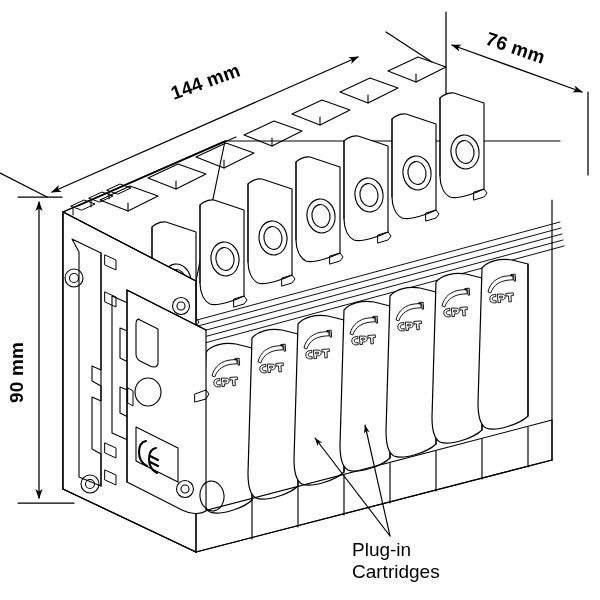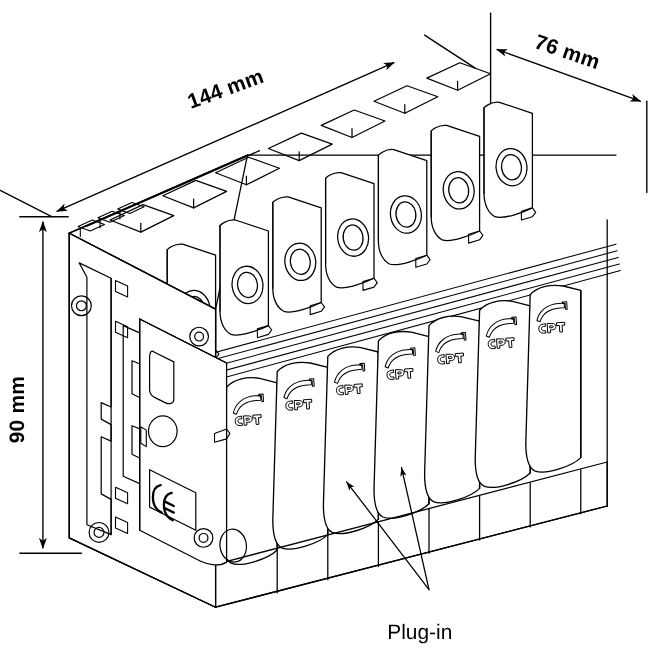--- a/index.html
+++ b/index.html
@@ -45,21 +45,21 @@
   }
   #label-90 {
     left: 6px;
     top: 403px;
     transform: rotate(-90deg);
     transform-origin: left top;
   }
   #callout {
     position: absolute;
     left: 352px;
-    top: 565px;
+    top: 539px;
     font-family: "Liberation Sans", sans-serif;
     font-size: 19px;
     color: #000000;
     line-height: 1.15;
   }
   #callout div { white-space: nowrap; }
 </style>
 </head>
 <body>
 
@@ -380,15 +380,16 @@
   </svg>
 
   <div class="dim-label" id="label-144">144 mm</div>
 
   <div class="dim-label" id="label-76">76 mm</div>
 
   <div class="dim-label" id="label-90">90 mm</div>
 
   <div id="callout">
     <div>Plug-in</div>
+    <div>Cartridges</div>
   </div>
 
 </div>
 
 </body></html>

